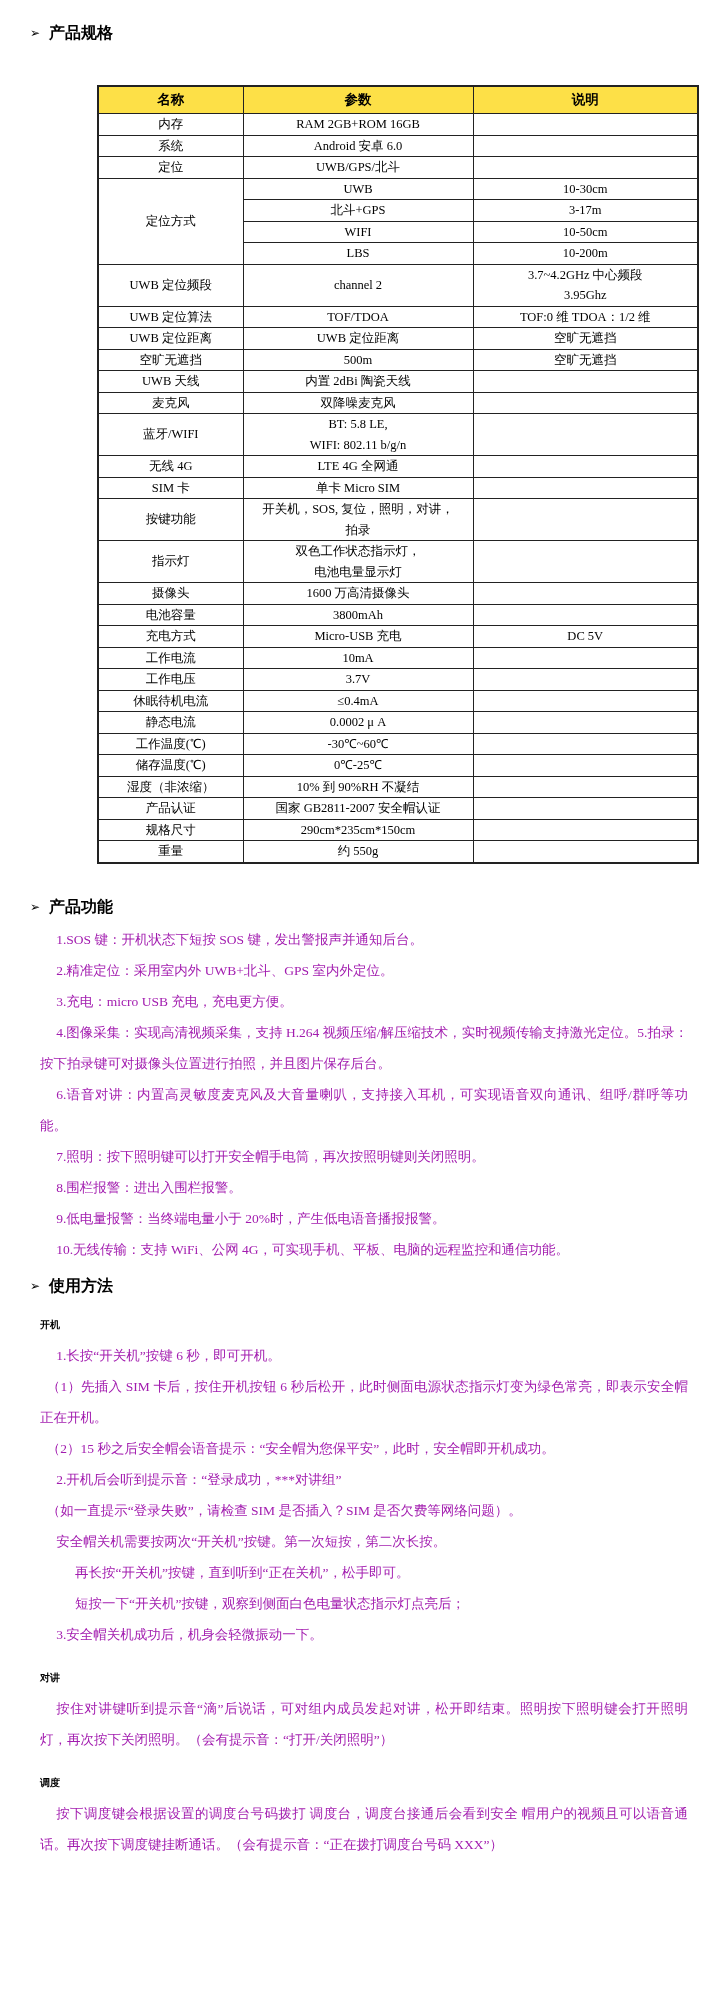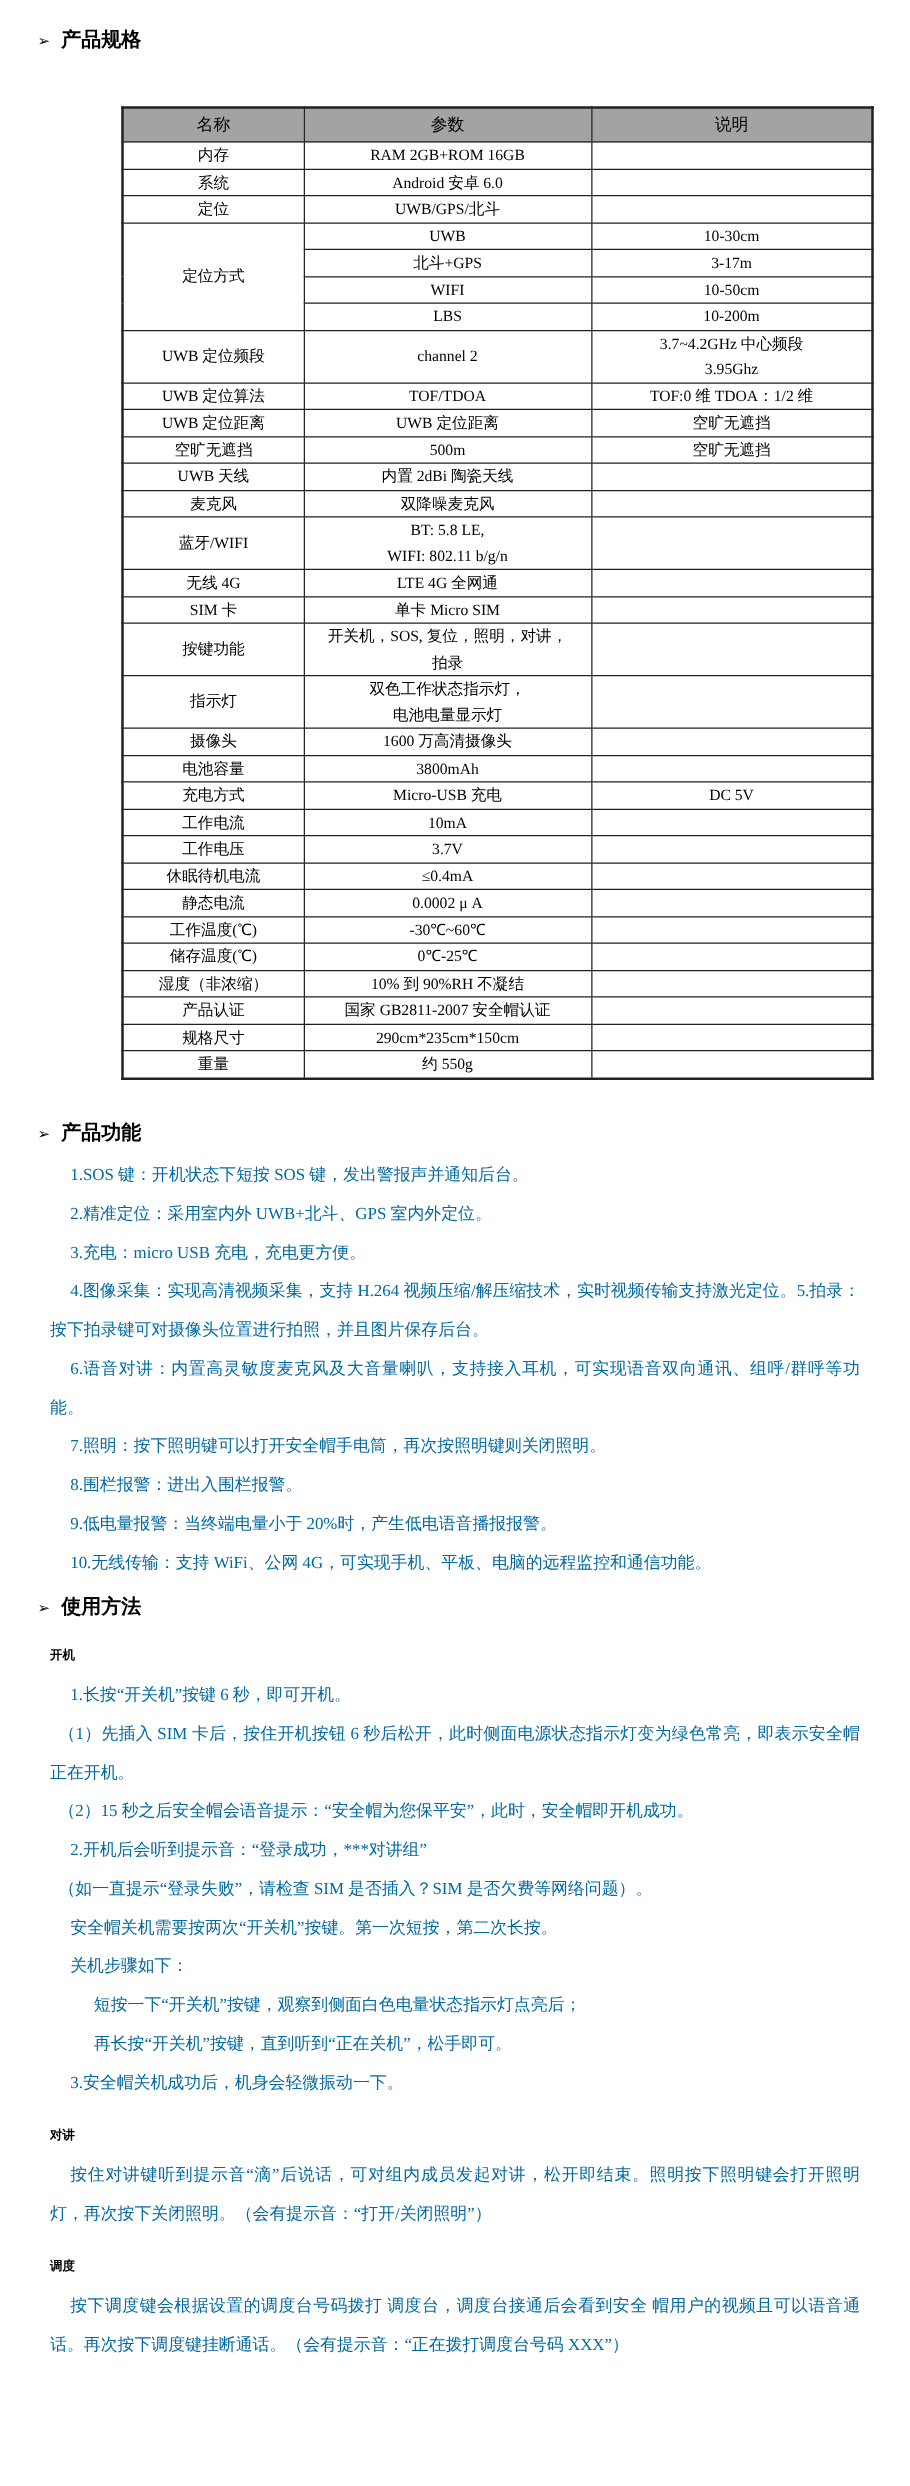--- a/index.html
+++ b/index.html
@@ -22,40 +22,40 @@
   .bullet{font-size:12px;line-height:22px;font-family:"DejaVu Sans", sans-serif;}
   
   .spec-table{
     border-collapse:collapse;
     table-layout:fixed;
     width:600px;
     margin:41px 0 0 67px;
     border:2px solid #222;
   }
   .spec-table th{
-    background:#a3a3a3;
+    background:#fde047;
     border:1px solid #222;
-    font-size:13.5px;font-weight:normal;
+    font-size:13.5px;font-weight:bold;
     height:26px;text-align:center;padding:0 4px;
     font-family:"Liberation Serif", serif;
   }
   .spec-table td{
     border:1px solid #222;
     font-size:12.5px;line-height:20.5px;
     text-align:center;vertical-align:middle;
     padding:0 4px;
   }
   .spec-table td div{line-height:20.5px;}
   
   .features-list{margin-top:6px;}
   .para{
     margin:0 0 0 10px;
     font-size:13.5px;line-height:31px;
     text-align:justify;
-    color:#0369a1;
+    color:#a21caf;
   }
   .ind-1{text-indent:0.5em;}
   .ind-2{text-indent:1.2em;}
   .ind-3{text-indent:2.6em;}
   .mt-sec{margin-top:32px;}
   .mt-usage{margin-top:10px;}
   .sub-heading{
     margin:17px 0 5px 10px;
     font-size:10px;line-height:21px;font-weight:bold;
     font-family:"Liberation Sans", sans-serif;
@@ -449,23 +449,22 @@
       <div>
         <div class="sub-heading">开机</div>
         <p class="para ind-2">1.长按“开关机”按键 6 秒，即可开机。</p>
         <p class="para ind-1">（1）先插入 SIM 卡后，按住开机按钮 6 秒后松开，此时侧面电源状态指示灯变为绿色常亮，即表示安全帽正在开机。</p>
         <p class="para ind-1">（2）15 秒之后安全帽会语音提示：“安全帽为您保平安”，此时，安全帽即开机成功。</p>
         <p class="para ind-2">2.开机后会听到提示音：“登录成功，***对讲组”</p>
         <p class="para ind-1">（如一直提示“登录失败”，请检查 SIM 是否插入？SIM 是否欠费等网络问题）。</p>
       </div>
       <div>
         <p class="para ind-2">安全帽关机需要按两次“开关机”按键。第一次短按，第二次长按。</p>
-        <p class="para ind-2">关机步骤如下：</p>
+        <p class="para ind-3">再长按“开关机”按键，直到听到“正在关机”，松手即可。</p>
         <p class="para ind-3">短按一下“开关机”按键，观察到侧面白色电量状态指示灯点亮后；</p>
-        <p class="para ind-3">再长按“开关机”按键，直到听到“正在关机”，松手即可。</p>
         <p class="para ind-2">3.安全帽关机成功后，机身会轻微振动一下。</p>
       </div>
       <div>
         <div class="sub-heading">对讲</div>
         <p class="para ind-2">按住对讲键听到提示音“滴”后说话，可对组内成员发起对讲，松开即结束。照明按下照明键会打开照明灯，再次按下关闭照明。（会有提示音：“打开/关闭照明”）</p>
       </div>
       <div>
         <div class="sub-heading">调度</div>
         <p class="para ind-2">按下调度键会根据设置的调度台号码拨打 调度台，调度台接通后会看到安全 帽用户的视频且可以语音通话。再次按下调度键挂断通话。（会有提示音：“正在拨打调度台号码 XXX”）</p>
       </div>

